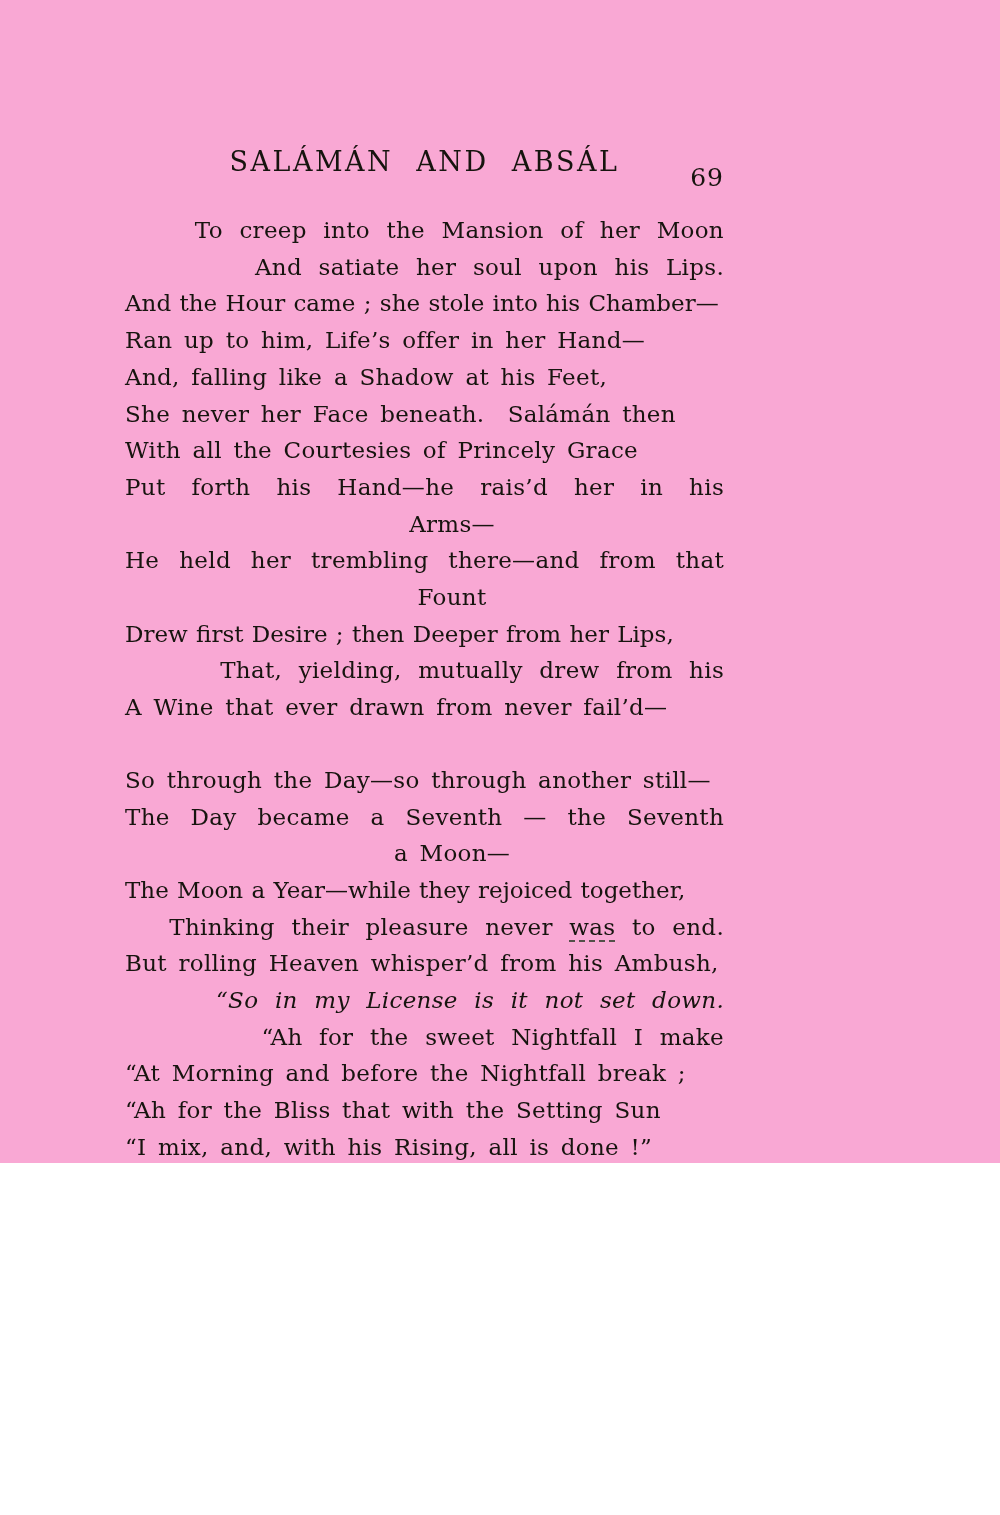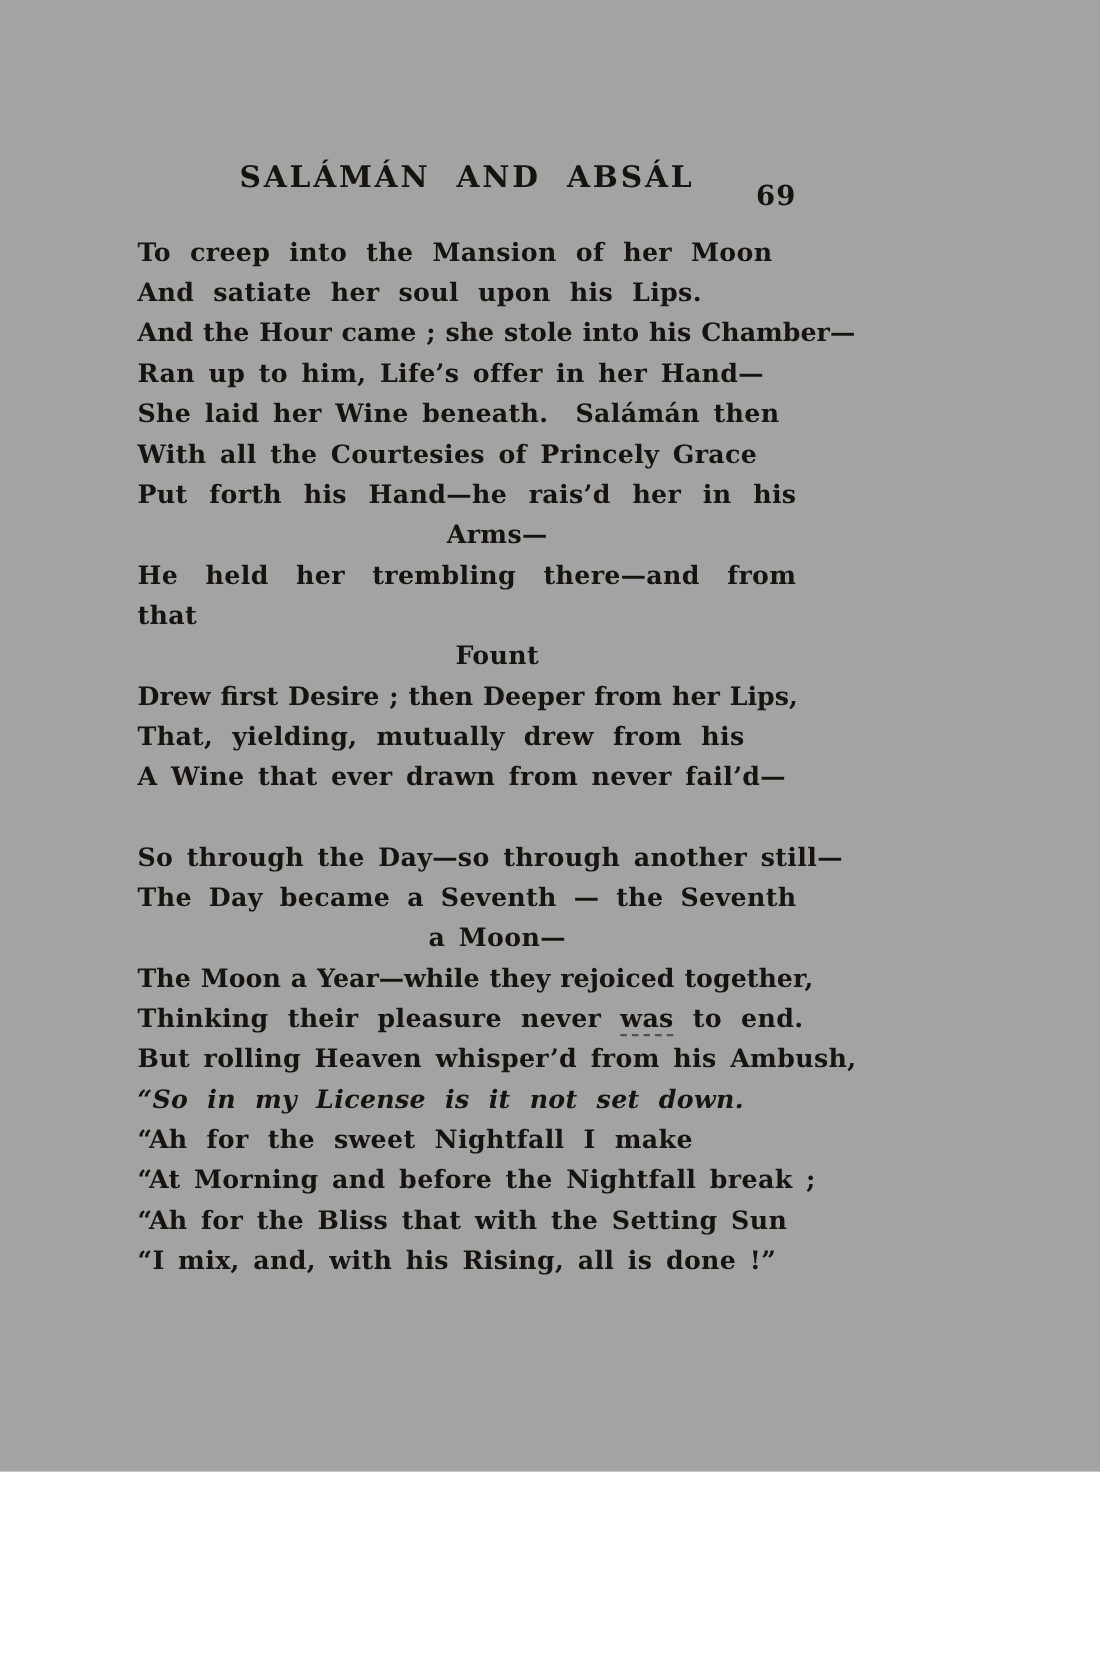--- a/index.html
+++ b/index.html
@@ -3,26 +3,26 @@
 <meta charset="utf-8">
 <style>
   html, body {
     margin: 0;
     padding: 0;
     background: #ffffff;
   }
   .page {
     position: relative;
     width: 1000px;
-    height: 1338px;
+    height: 1163px;
     box-sizing: border-box;
-    background: #a3a3a3;
+    background: #f9a8d4;
     color: #17140f;
     font-family: "DejaVu Serif", "Liberation Serif", serif;
-    font-weight: 700;
+    font-weight: 400;
     padding: 145px 276px 0 125px;
     overflow: hidden;
   }
   .running-header {
     position: relative;
     height: 34px;
     margin-bottom: 33px;
   }
   .page-title {
     display: block;
@@ -46,21 +46,21 @@
   .stanza + .stanza { margin-top: 36px; }
   .line {
     font-size: 23px;
     line-height: 36.7px;
     letter-spacing: 0.3px;
     word-spacing: 4px;
     white-space: pre;
   }
   .line.indent { padding-left: 55px; text-align: center; }
   .line.italic { font-style: italic; }
-  .line.wide { word-spacing: 9px; }
+  .line.wide { word-spacing: 9px; text-align: right; }
   .line.tight { word-spacing: 1px; letter-spacing: 0; }
   .line.justify {
     white-space: normal;
     text-align: justify;
     text-align-last: justify;
   }
   .marked {
     border-bottom: 2px dashed #55504a;
   }
 </style>
@@ -71,21 +71,22 @@
   <div class="running-header">
     <span class="page-title">SALÁMÁN AND ABSÁL</span>
     <span class="page-number">69</span>
   </div>
   <div class="poem">
       <div class="stanza">
         <div class="line wide">To creep into the Mansion of her Moon</div>
         <div class="line wide">And satiate her soul upon his Lips.</div>
         <div class="line tight">And the Hour came ; she stole into his Chamber—</div>
         <div class="line">Ran up to him, Life’s offer in her Hand—</div>
-        <div class="line">She laid her Wine beneath.  Salámán then</div>
+        <div class="line">And, falling like a Shadow at his Feet,</div>
+        <div class="line">She never her Face beneath.  Salámán then</div>
         <div class="line">With all the Courtesies of Princely Grace</div>
         <div class="line justify">Put forth his Hand—he rais’d her in his</div>
         <div class="line indent">Arms—</div>
         <div class="line justify">He held her trembling there—and from that</div>
         <div class="line indent">Fount</div>
         <div class="line tight">Drew first Desire ; then Deeper from her Lips,</div>
         <div class="line wide">That, yielding, mutually drew from his</div>
         <div class="line">A Wine that ever drawn from never fail’d—</div>
       </div>
       <div class="stanza">

